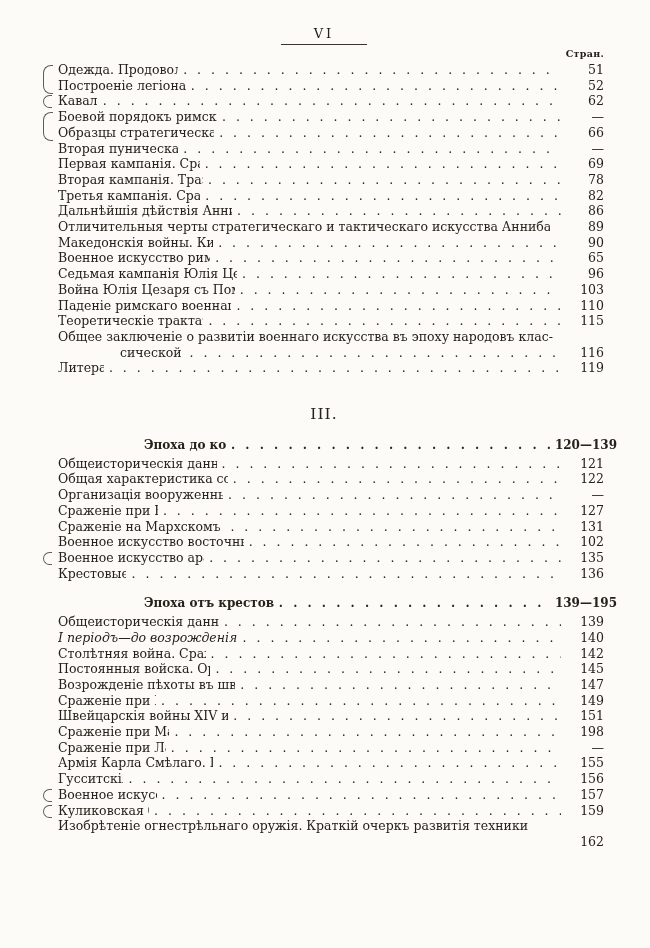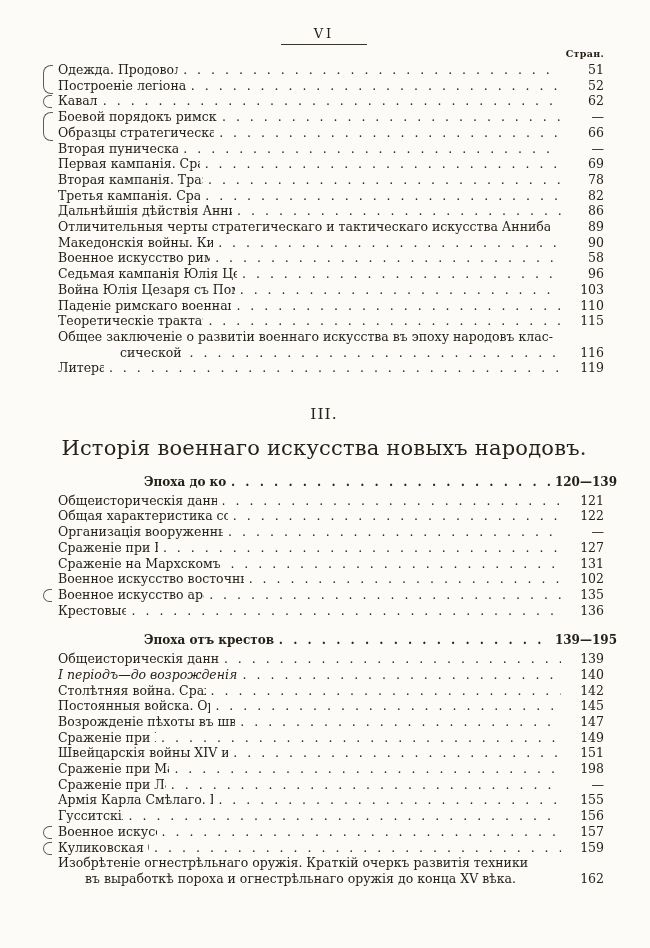--- a/index.html
+++ b/index.html
@@ -158,21 +158,21 @@
         <span class="page-no">89</span>
       </div>
       <div class="row">
         <span class="title">Македонскія войны. Кинокефалы (197). Пидна (168)</span>
         <span class="leader"></span>
         <span class="page-no">90</span>
       </div>
       <div class="row">
         <span class="title">Военное искусство римлянъ въ эпоху Юлія Цезаря</span>
         <span class="leader"></span>
-        <span class="page-no">58</span>
+        <span class="page-no">65</span>
       </div>
       <div class="row">
         <span class="title">Седьмая кампанія Юлія Цезаря въ Галліи въ 52 г. до Р. Х. Алезія</span>
         <span class="leader"></span>
         <span class="page-no">96</span>
       </div>
       <div class="row">
         <span class="title">Война Юлія Цезаря съ Помпеемъ (49—48). Дирахіумъ. Фарсалъ</span>
         <span class="leader"></span>
         <span class="page-no">103</span>
@@ -196,21 +196,20 @@
         <span class="page-no">116</span>
       </div>
       <div class="row">
         <span class="title">Литература</span>
         <span class="leader"></span>
         <span class="page-no">119</span>
       </div>
     </div>
 
   <div class="section-number">III.</div>
-  <div class="section-title">Исторія военнаго искусства новыхъ народовъ.</div>
 
   <div id="subsections">
       <div class="row head">
         <span class="title">Эпоха до конца XIII столѣтія</span>
         <span class="leader"></span>
         <span class="page-no">120—139</span>
       </div>
       <div class="row">
         <span class="title">Общеисторическія данныя съ 500—1300 г. послѣ Р. Х.</span>
         <span class="leader"></span>
@@ -321,18 +320,17 @@
       <div class="row">
         <span class="mark brace1"></span>
         <span class="title">Куликовская битва (1380)</span>
         <span class="leader"></span>
         <span class="page-no">159</span>
       </div>
       <div class="row">
         <span class="title">Изобрѣтеніе огнестрѣльнаго оружія. Краткій очеркъ развитія техники</span>
       </div>
       <div class="row ind-1">
-        <span class="title">въ выработкѣ пороха и огнестрѣльнаго оружія до конца XV вѣка.</span>
         <span class="leader no-dots"></span>
         <span class="page-no">162</span>
       </div>
     </div>
 </div>
 
 </body></html>

